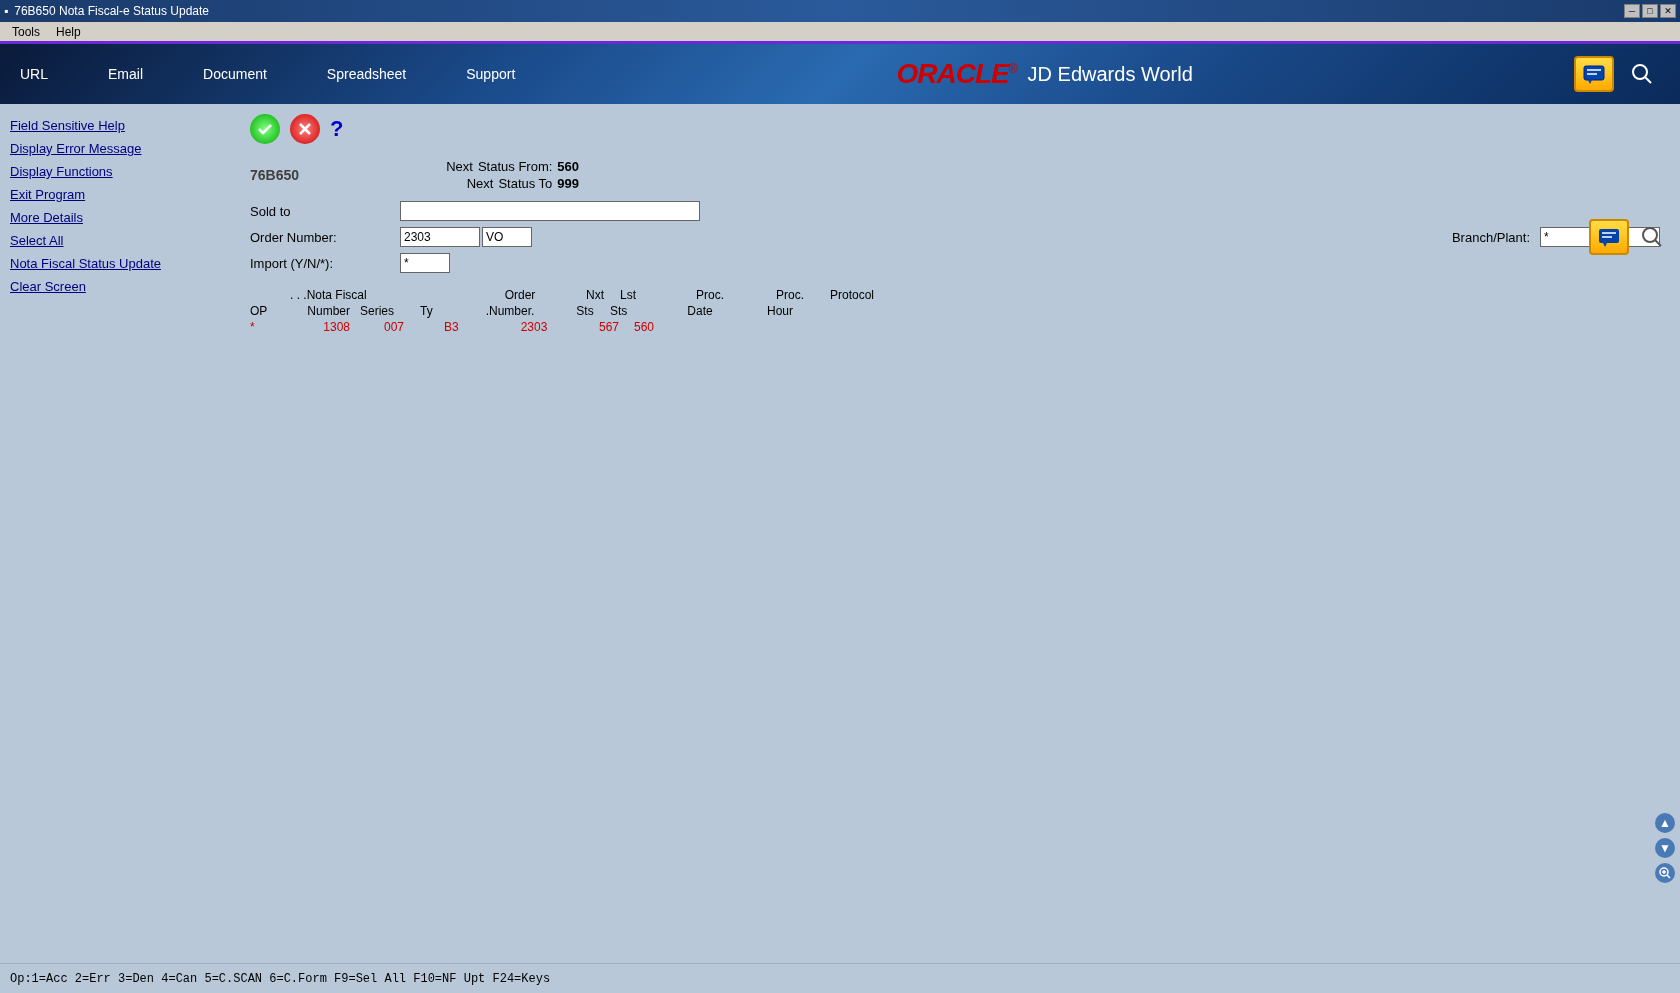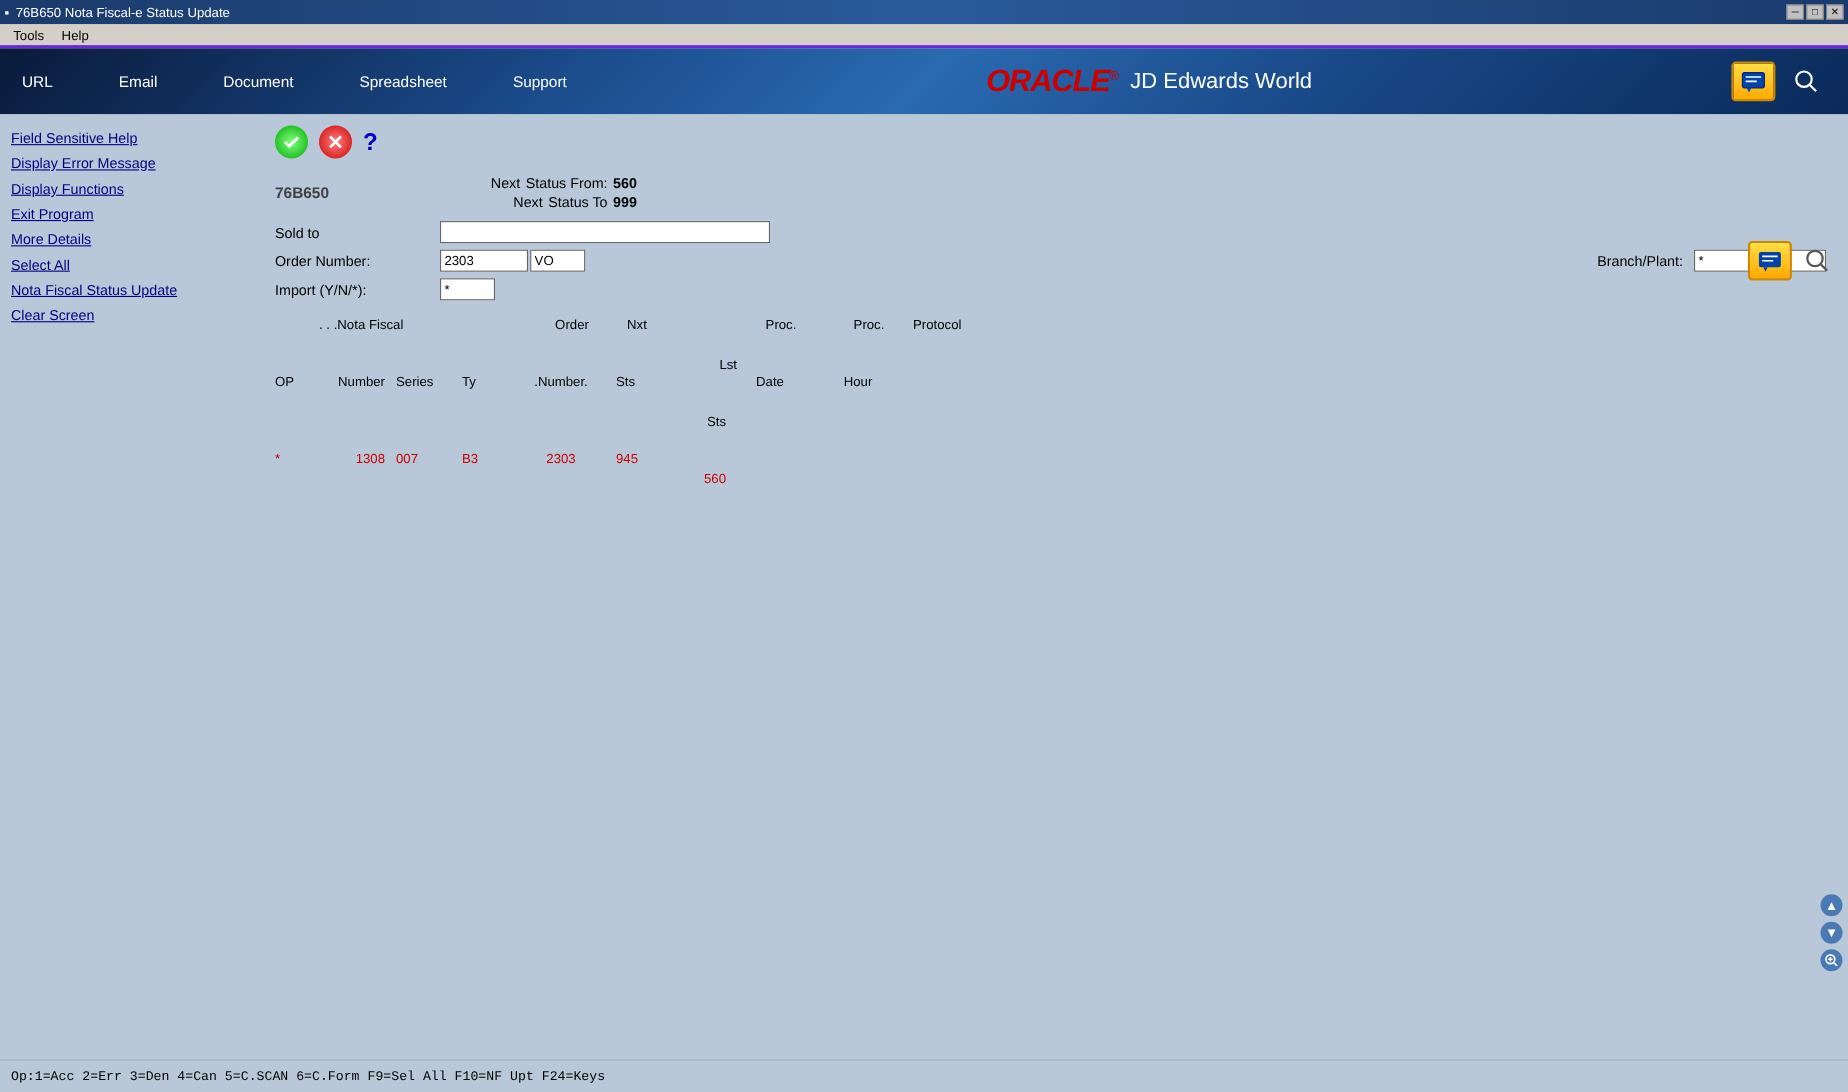--- a/index.html
+++ b/index.html
@@ -178,22 +178,22 @@
     }
     .table-header-row {
       display: flex;
       gap: 0;
       font-size: 12px;
       color: #000;
       margin-bottom: 2px;
     }
     .col-op { width: 40px; }
     .col-order { width: 100px; text-align: center; }
-    .col-nxt { width: 50px; text-align: left; }
-    .col-lst { width: 50px; text-align: right; margin-top: 36px; }
+    .col-nxt { width: 50px; text-align: center; }
+    .col-lst { width: 50px; text-align: left; }
     .col-protocol { width: 120px; }
 
     .table-data-row {
       display: flex;
       align-items: center;
       font-size: 12px;
     }
     .data-red { color: #cc0000; }
 
     
@@ -410,24 +410,24 @@
         <span style="width:100px; text-align:center;">.Number.</span>
         <span class="col-nxt">Sts</span>
         <span class="col-lst">Sts</span>
         <span style="width:80px; text-align:center;">Date</span>
         <span style="width:80px; text-align:center;">Hour</span>
       </div>
 
       <div class="table-data-row data-red">
         <span class="col-op">*</span>
         <span style="width:70px; text-align:right; padding-right:10px;">1308</span>
-        <span style="width:60px;">007</span>
+        <span style="width:60px;margin-left:24px;">007</span>
         <span style="width:40px;">B3</span>
         <span style="width:100px; text-align:center;">2303</span>
-        <span class="col-nxt">945</span>
+        <span class="col-nxt">567</span>
         <span class="col-lst">560</span>
         <span style="width:80px;"></span>
         <span style="width:80px;"></span>
         <span class="col-protocol"></span>
       </div>
     </div>
 
     <div id="scroll-buttons">
       <div class="scroll-btn">▲</div>
       <div class="scroll-btn">▼</div>

